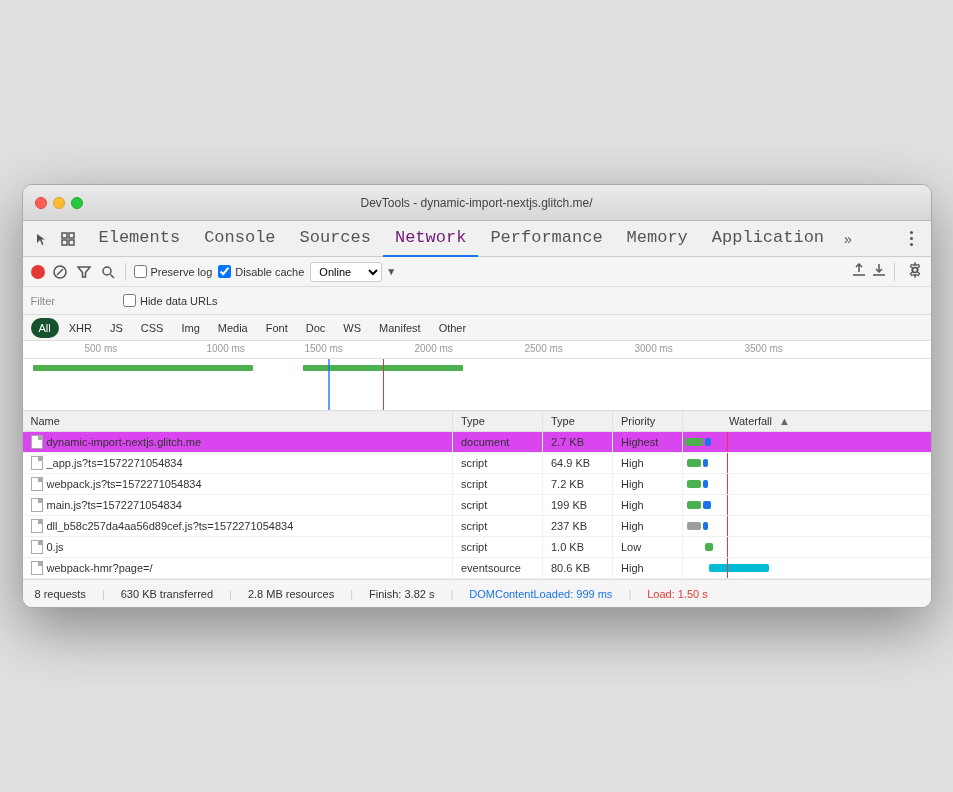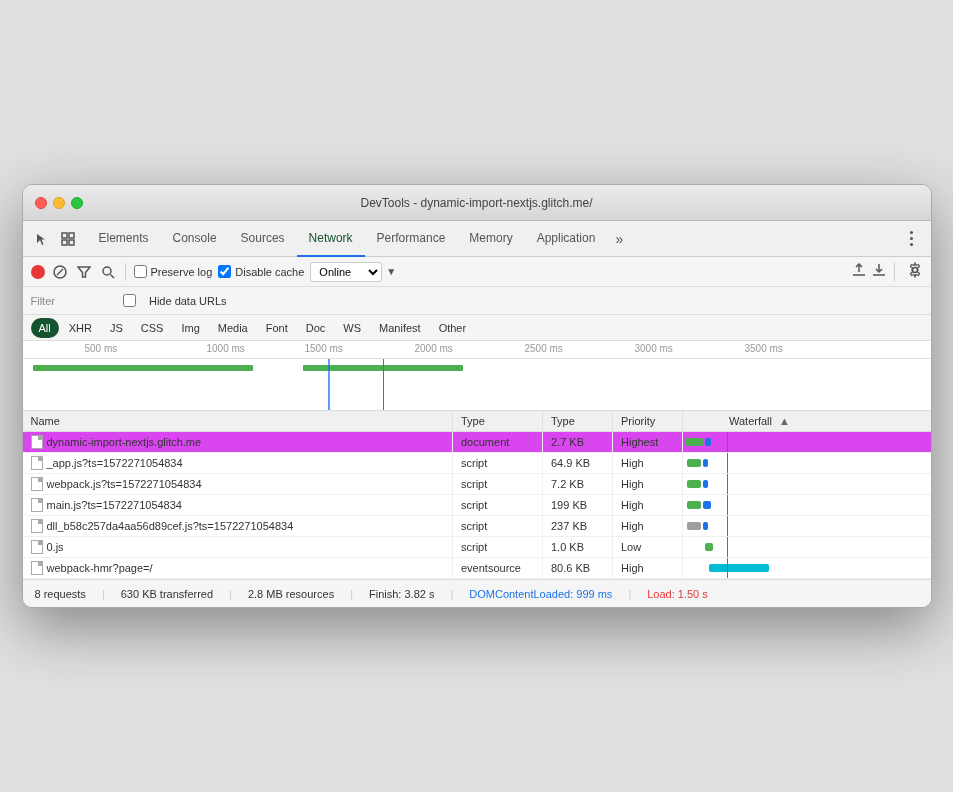--- a/index.html
+++ b/index.html
@@ -80,28 +80,29 @@
       display: flex;
       align-items: center;
       gap: 0;
       flex: 1;
     }
     .tab {
       padding: 0 12px;
       height: 36px;
       display: flex;
       align-items: center;
-      font-size: 12px;
+      font-size: 17px;
       color: #555;
       cursor: pointer;
       border-bottom: 2px solid transparent;
       white-space: nowrap;
+      font-family: Liberation Mono, monospace;
     }
     .tab.active {
-      color: #14532d;
+      color: #701a75;
       border-bottom: 2px solid #1a73e8;
       background: transparent;
     }
     .tab-overflow {
       padding: 0 8px;
       color: #555;
       cursor: pointer;
       font-size: 14px;
     }
     .devtools-menu {
@@ -173,21 +174,21 @@
       height: 28px;
       display: flex;
       align-items: center;
       padding: 0 8px;
       gap: 8px;
     }
     .filter-input-group {
       display: flex; align-items: flex-end; gap: 4px;
     }
     .hide-urls-group {
-      display: flex; align-items: center; gap: 13px; font-size: 11px; color: #333;
+      display: flex; align-items: center; gap: 4px; font-size: 11px; color: #333;
       margin-left: 60px;
     }
     
     .type-filter-bar {
       background: #f5f5f5;
       border-bottom: 1px solid #ddd;
       height: 26px;
       display: flex;
       align-items: center;
       padding: 0 8px;

